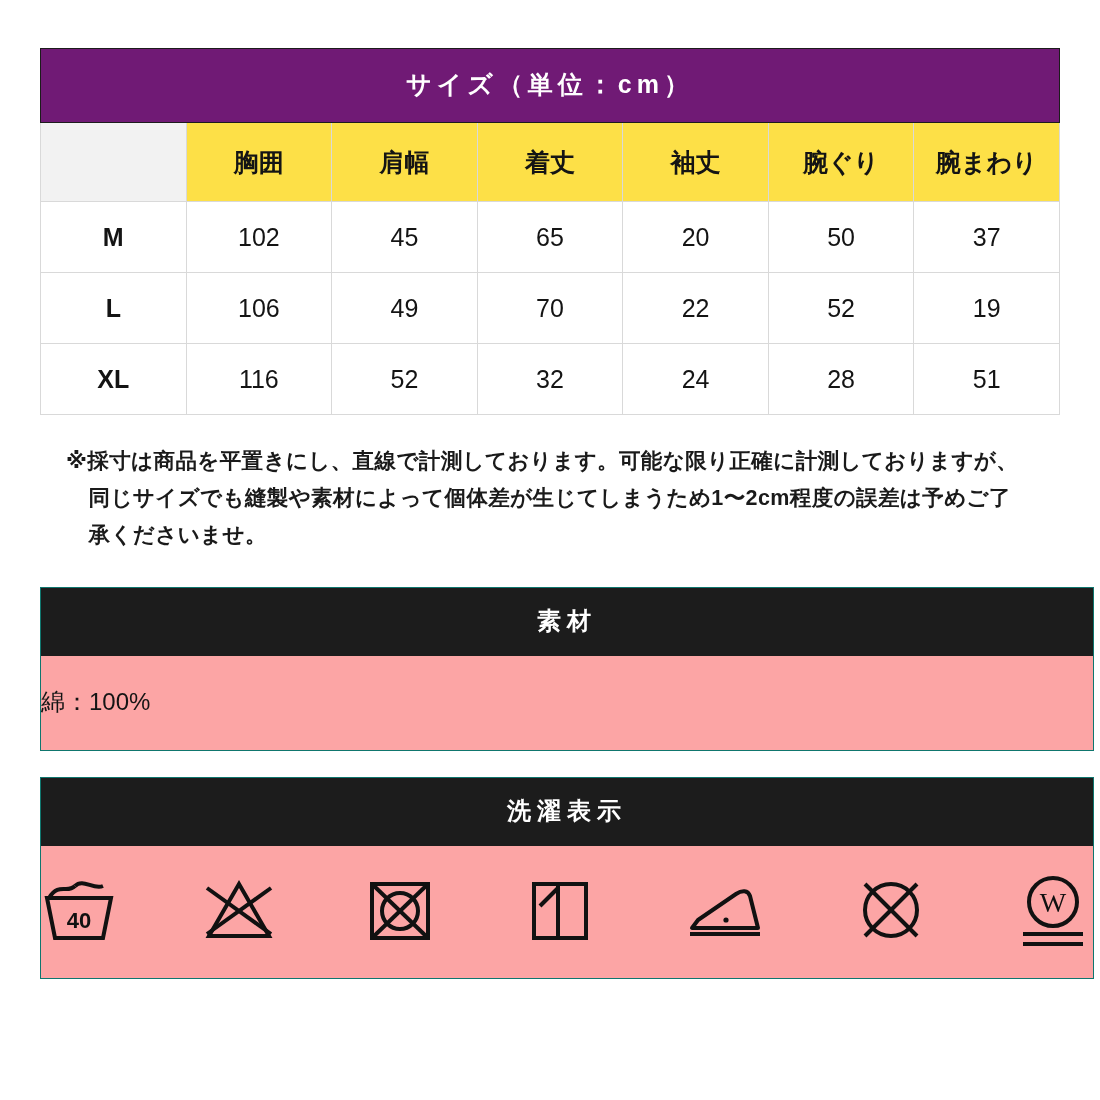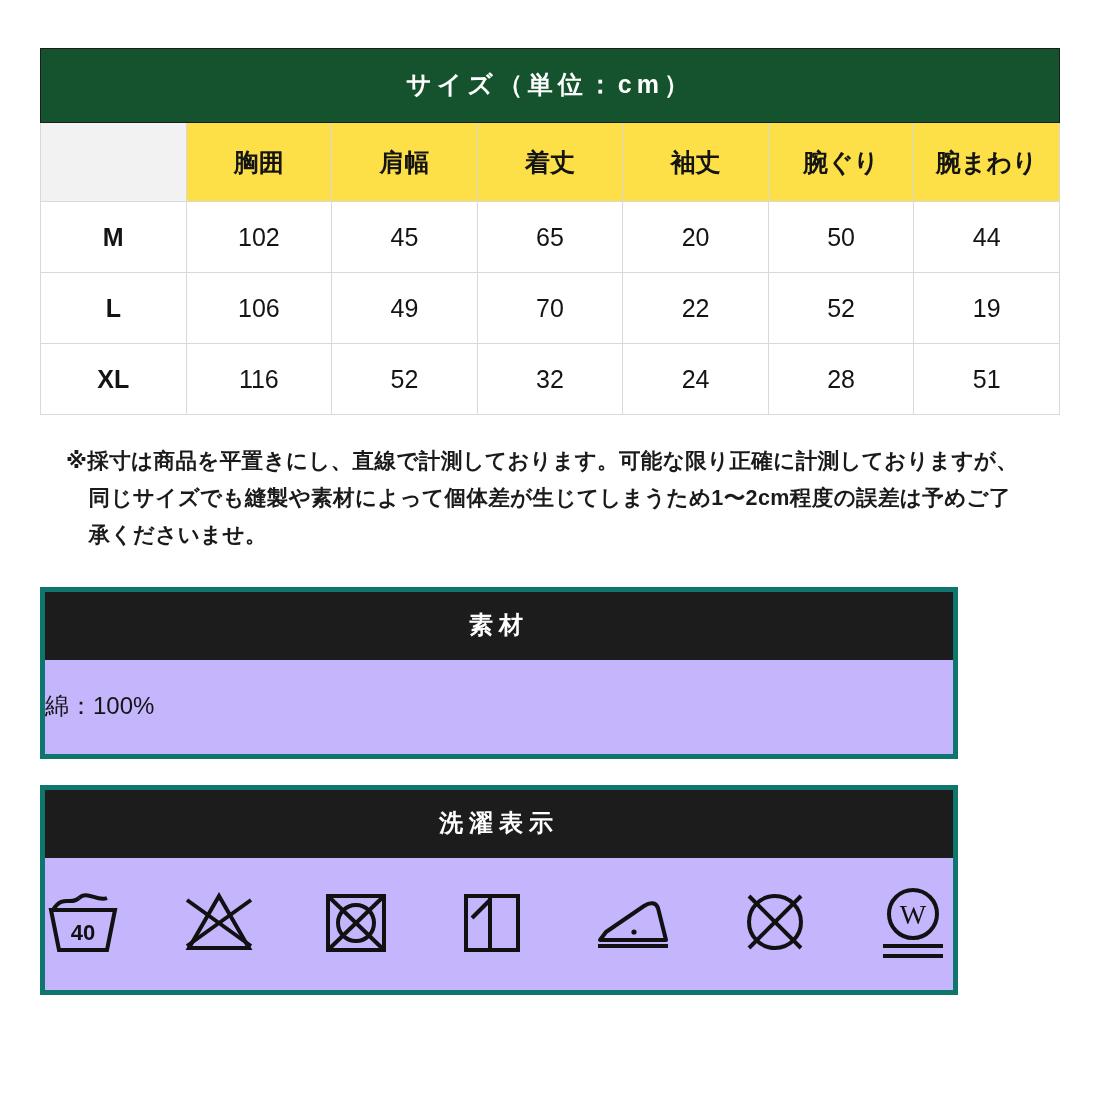--- a/index.html
+++ b/index.html
@@ -28,21 +28,21 @@
     border-collapse: collapse;
     table-layout: fixed;
     margin: 8px 0 0 0;
   }
   .size-table th, .size-table td {
     border: 1px solid #d9d9d9;
     text-align: center;
     font-weight: bold;
   }
   .tbl-title {
-    background: #14532d;
+    background: #701a75;
     color: #ffffff;
     font-size: 25px;
     letter-spacing: 5px;
     padding: 19px 0 21px 0;
     border: 1px solid #1c1c1c !important;
     font-weight: bold;
   }
   .head-row th {
     background: #fde047;
     font-size: 25px;
@@ -81,24 +81,24 @@
     line-height: 1.73;
     color: #1a1a1a;
     text-indent: -1.05em;
     padding-left: 1.05em;
     margin-bottom: 32px;
     letter-spacing: 0.4px;
   }
 
   
   .panel {
-    width: 918px;
-    border: 5px solid #0f766e;
+    width: 1054px;
+    border: 1px solid #0f766e;
     box-sizing: border-box;
-    background: #c4b5fd;
+    background: #fca5a5;
   }
   .panel-header {
     background: #1c1c1c;
     color: #ffffff;
     font-size: 24px;
     font-weight: bold;
     letter-spacing: 6px;
     text-align: center;
     padding: 17px 0 19px 0;
   }
@@ -141,21 +141,21 @@
       </tr>
     </thead>
     <tbody>
       <tr>
         <td class="row-label">M</td>
         <td>102</td>
         <td>45</td>
         <td>65</td>
         <td>20</td>
         <td>50</td>
-        <td>44</td>
+        <td>37</td>
       </tr>
       <tr>
         <td class="row-label">L</td>
         <td>106</td>
         <td>49</td>
         <td>70</td>
         <td>22</td>
         <td>52</td>
         <td>19</td>
       </tr>

